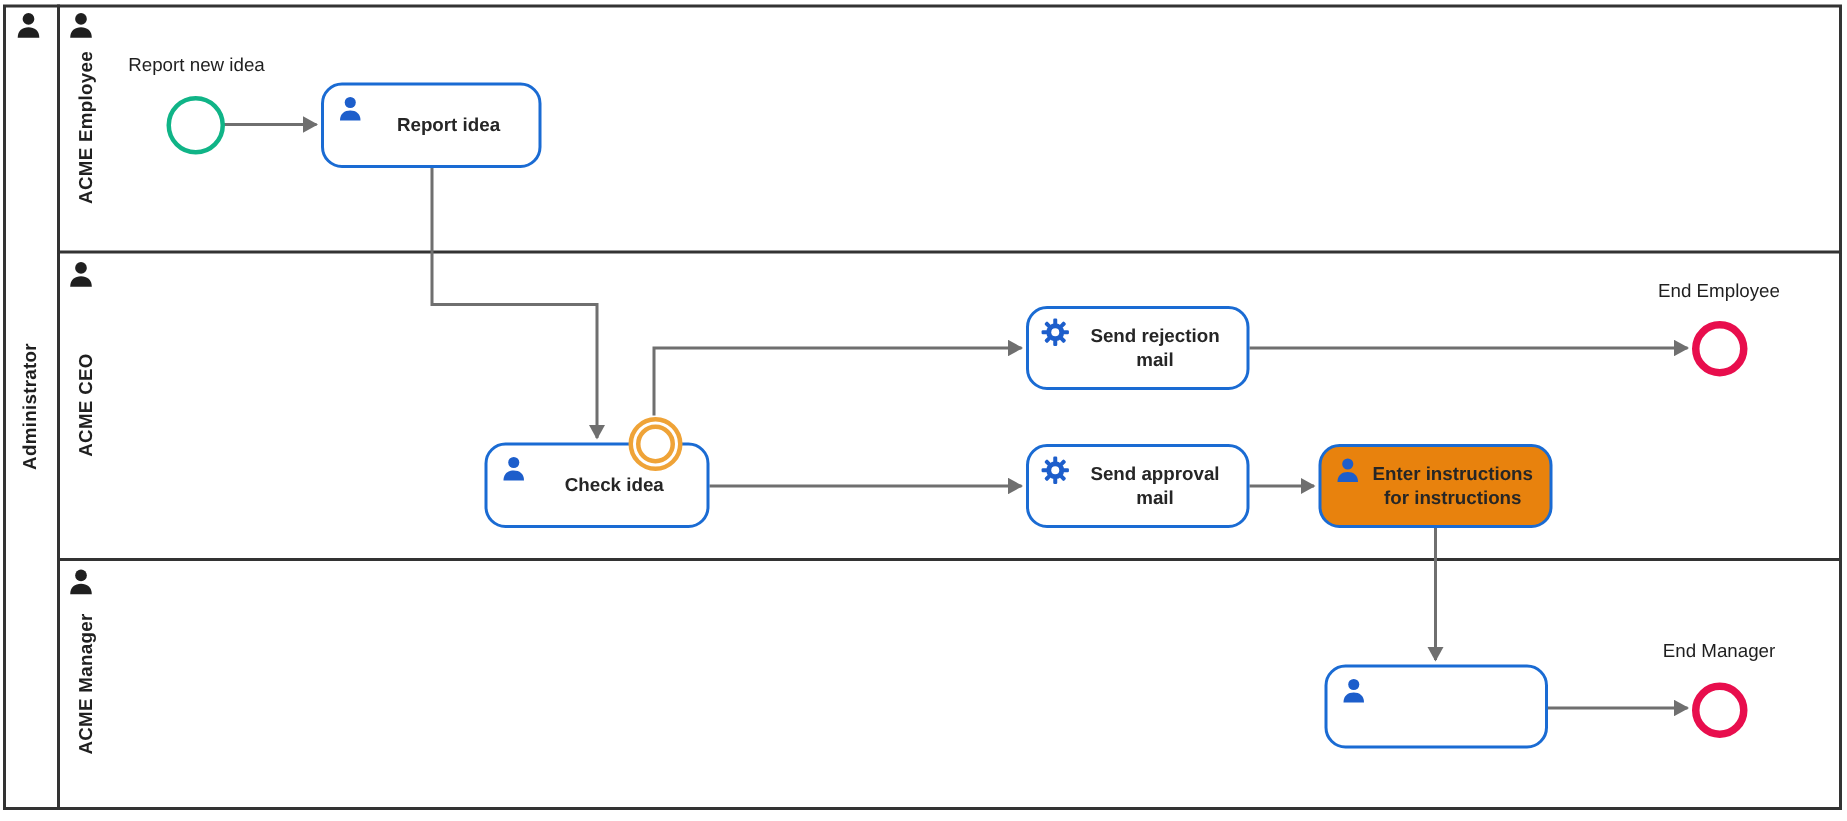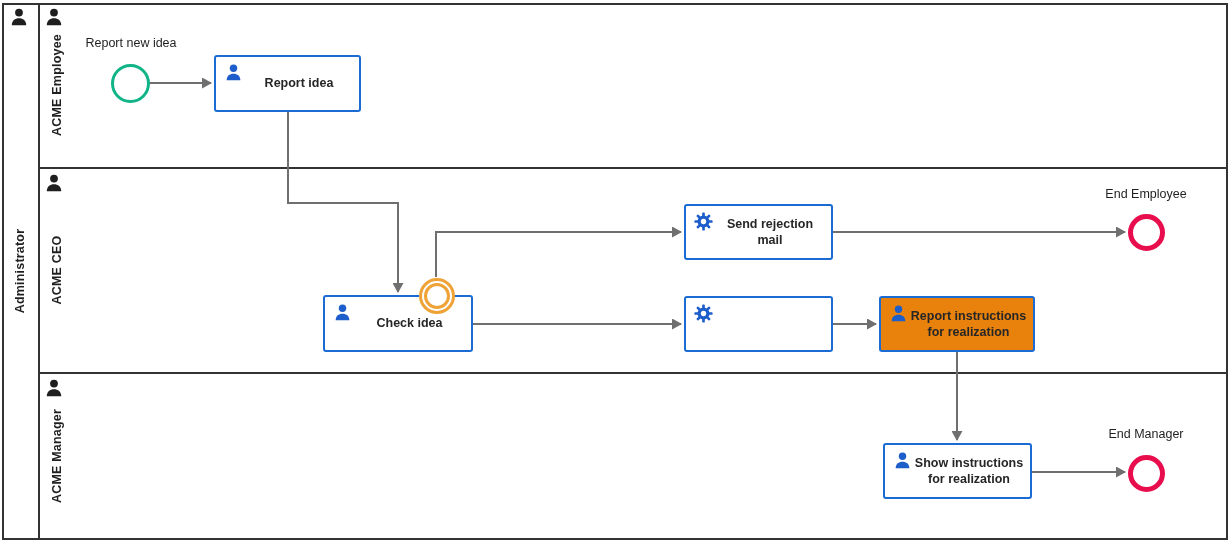--- a/index.html
+++ b/index.html
@@ -9,21 +9,21 @@
   .pool-border{position:absolute;left:2px;top:3px;width:1226px;height:537px;
                border:2px solid #333;box-sizing:border-box;z-index:1;}
   .header-divider{position:absolute;left:38px;top:3px;width:2px;height:537px;background:#333;z-index:1;}
   .lane-divider{position:absolute;left:38px;width:1190px;height:2px;background:#333;z-index:1;}
   .v-label{position:absolute;transform:translate(-50%,-50%) rotate(-90deg);white-space:nowrap;
            font-weight:700;font-size:12.5px;color:#1f1f1f;z-index:2;letter-spacing:.2px;}
   .head-icon{position:absolute;width:20px;height:20px;z-index:2;}
   
   svg.flows{position:absolute;left:0;top:0;z-index:2;}
   
-  .task{position:absolute;border:2px solid #1a6bd3;border-radius:3px;background:#fff;
+  .task{position:absolute;border:2px solid #1a6bd3;border-radius:14px;background:#fff;
         box-sizing:border-box;z-index:3;}
   .task.highlight{background:#e8820d;}
   .task-icon{position:absolute;left:8px;top:6px;width:19px;height:19px;}
   .task-label{position:absolute;left:28px;right:5px;top:0;height:100%;display:flex;
               align-items:center;justify-content:center;text-align:center;
               font-weight:700;font-size:12.5px;line-height:1.3;color:#262626;}
   
   .event{position:absolute;border-radius:50%;background:#fff;box-sizing:border-box;z-index:3;}
   .event.start{width:39px;height:39px;border:3px solid #10b487;}
   .event.end{width:37px;height:37px;border:5px solid #e80e4d;}
@@ -146,40 +146,40 @@
         <rect x="8.6" y="0.4" width="2.8" height="4.4" rx="0.9" transform="rotate(45 10 10)"></rect>
         <rect x="8.6" y="0.4" width="2.8" height="4.4" rx="0.9" transform="rotate(90 10 10)"></rect>
         <rect x="8.6" y="0.4" width="2.8" height="4.4" rx="0.9" transform="rotate(135 10 10)"></rect>
         <rect x="8.6" y="0.4" width="2.8" height="4.4" rx="0.9" transform="rotate(180 10 10)"></rect>
         <rect x="8.6" y="0.4" width="2.8" height="4.4" rx="0.9" transform="rotate(225 10 10)"></rect>
         <rect x="8.6" y="0.4" width="2.8" height="4.4" rx="0.9" transform="rotate(270 10 10)"></rect>
         <rect x="8.6" y="0.4" width="2.8" height="4.4" rx="0.9" transform="rotate(315 10 10)"></rect>
       </g>
       <circle cx="10" cy="10" r="2.8" fill="#fff"></circle>
     </svg>
+    <div class="task-label">Send approval mail</div>
   </div>
 
   <div class="task highlight" style="left:879px;top:296px;width:156px;height:56px">
     <svg class="task-icon" viewBox="0 0 20 20">
       <g fill="#1d5ecb">
           <circle cx="10" cy="5.6" r="3.9"></circle>
           <path d="M2.8 18.2 C2.8 13.4 6 11.2 10 11.2 C14 11.2 17.2 13.4 17.2 18.2 Z"></path>
         </g>
     </svg>
-    <div class="task-label">Report instructions for realization</div>
+    <div class="task-label">Enter instructions for instructions</div>
   </div>
 
   <div class="task" style="left:883px;top:443px;width:149px;height:56px">
     <svg class="task-icon" viewBox="0 0 20 20">
       <g fill="#1d5ecb">
           <circle cx="10" cy="5.6" r="3.9"></circle>
           <path d="M2.8 18.2 C2.8 13.4 6 11.2 10 11.2 C14 11.2 17.2 13.4 17.2 18.2 Z"></path>
         </g>
     </svg>
-    <div class="task-label">Show instructions for realization</div>
   </div>
 
   <div class="event end" style="left:1128px;top:214px"></div>
   <div class="event-label" style="left:1146px;top:187px">End Employee</div>
 
   <div class="event end" style="left:1128px;top:455px"></div>
   <div class="event-label" style="left:1146px;top:427px">End Manager</div>
 
 </div>
 

